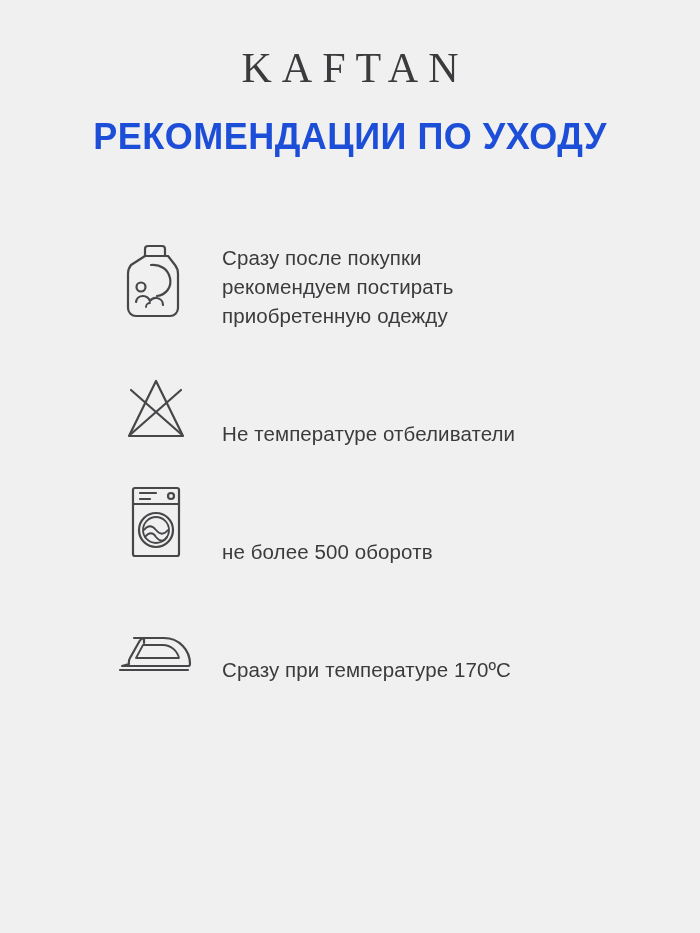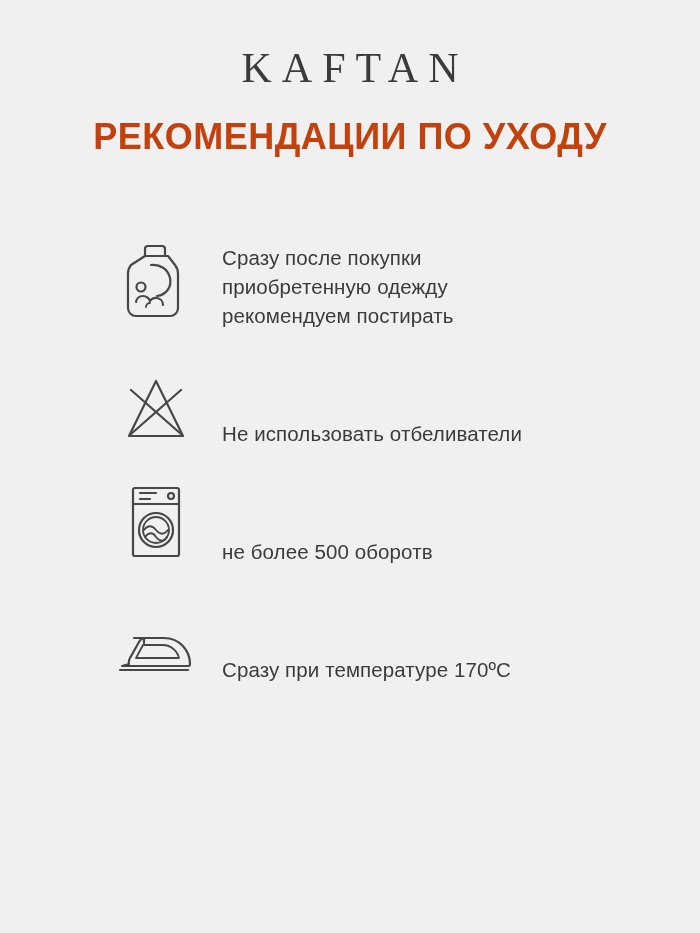--- a/index.html
+++ b/index.html
@@ -30,21 +30,21 @@
     font-weight: 400;
     color: #3b3b3d;
     text-indent: 10px;
     font-family: "Liberation Serif", serif;
   }
   .title {
     margin-top: 24px;
     font-size: 36px;
     font-weight: bold;
     letter-spacing: 0.5px;
-    color: #c2410c;
+    color: #1d4ed8;
     text-align: left;
   }
   .list {
     margin-top: 54px;
     width: 520px;
     display: flex;
     flex-direction: column;
   }
   .row {
     display: flex;
@@ -106,36 +106,36 @@
           <path class="st" d="M30 8 h14 a3 3 0 0 1 3 3 v7 h-20 v-7 a3 3 0 0 1 3 -3 z"></path>
           <path class="st" d="M27 18 h23 l7 9 a14 14 0 0 1 3 9 v34 a8 8 0 0 1 -8 8 h-34 a8 8 0 0 1 -8 -8 v-34 a14 14 0 0 1 3 -9 z"></path>
           <path class="st" d="M33 27 c9 -1 17 4 19 13 c2 9 -4 17 -13 18"></path>
           <circle class="st" cx="23" cy="49" r="4.5"></circle>
           <path class="st" d="M18 64 a7 7 0 0 1 7 -6 a8 8 0 0 1 7 5 a7 7 0 0 1 7 -3 a7 7 0 0 1 6 7"></path>
           <path class="st-thin" d="M28 69 a4 4 0 0 1 4 -4"></path>
         </svg>
       </div>
       <div class="text-cell">
         <span class="ln">Сразу после покупки</span>
+        <span class="ln">рекомендуем постирать</span>
         <span class="ln">приобретенную одежду</span>
-        <span class="ln">рекомендуем постирать</span>
       </div>
     </div>
 
 
     <div class="row">
       <div class="icon-cell">
         <svg width="80" height="76" viewBox="0 0 80 76">
           <path class="st" d="M40 9 L67 64 H13 Z"></path>
           <path class="st" d="M15 18 L65 62"></path>
           <path class="st" d="M65 18 L15 62"></path>
         </svg>
       </div>
       <div class="text-cell">
-        <span class="ln">Не использовать отбеливатели</span>
+        <span class="ln">Не температуре отбеливатели</span>
       </div>
     </div>
 
     <div class="row">
       <div class="icon-cell">
         <svg width="80" height="88" viewBox="0 0 80 88">
           <rect class="st" x="17" y="10" width="46" height="68" rx="2"></rect>
           <path class="st" d="M17 26 h46"></path>
           <circle class="st" cx="55" cy="18" r="3"></circle>
           <path class="st" d="M24 15 h16"></path>

